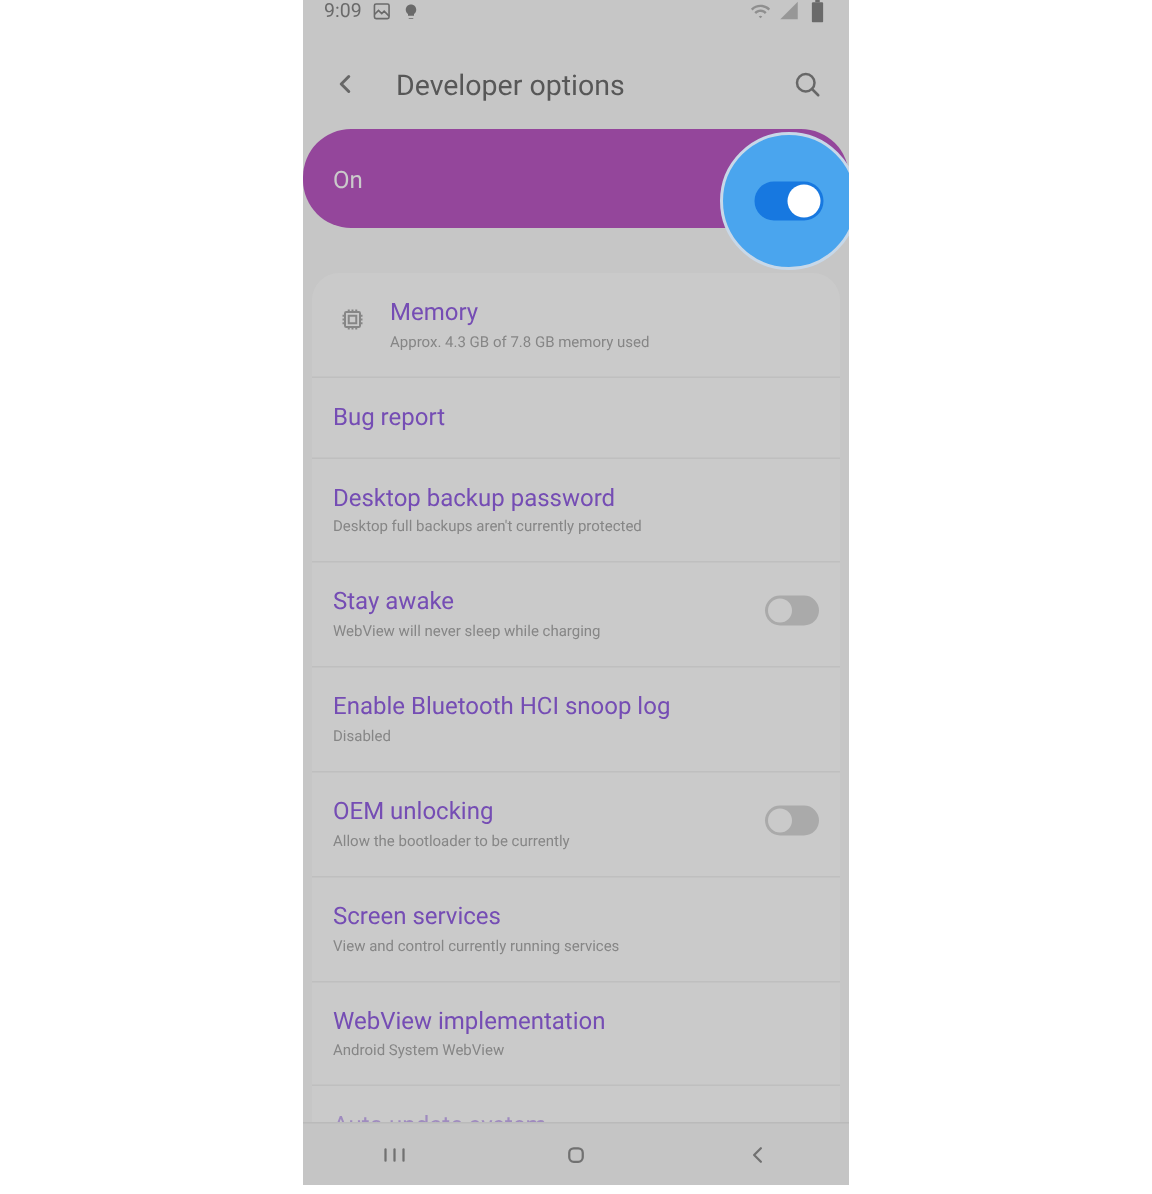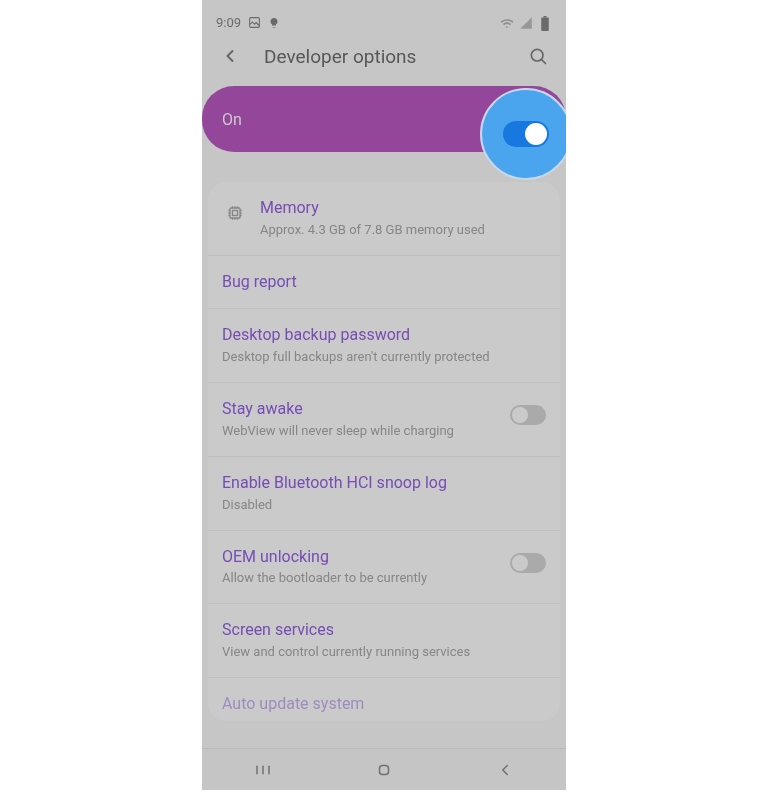--- a/index.html
+++ b/index.html
@@ -24,21 +24,21 @@
     position: absolute;
     inset: 0;
     background: rgba(128,128,128,0.42);
     pointer-events: none;
     z-index: 50;
   }
   
   .status-bar {
     height: 30px;
     display: flex;
-    align-items: flex-end;
+    align-items: flex-start;
     justify-content: space-between;
     padding: 0 14px;
     font-size: 13px;
     color: #5b5b5b;
   }
   .status-left { display: flex; align-items: center; gap: 6px; }
   .status-right { display: flex; align-items: center; gap: 5px; }
   .status-icon { width: 14px; height: 14px; display: inline-flex; align-items: center; justify-content: center; }
   
   .header {
@@ -126,21 +126,21 @@
   .row:last-child { border-bottom: none; }
   .row-icon {
     width: 26px; height: 26px;
     margin-right: 12px;
     margin-top: 2px;
     display: flex; align-items: center; justify-content: center;
     color: #8a8a8a;
   }
   .row-content { flex: 1; min-width: 0; }
   .row-title { font-size: 16px; color: #6d28d9; line-height: 1.3; }
-  .row-sub { font-size: 13px; color: #8a8a8a; margin-top: 3px; line-height: 1.3; }
+  .row-sub { font-size: 10px; color: #8a8a8a; margin-top: 3px; line-height: 1.3; }
   .row-toggle { margin-left: 8px; margin-top: 6px; }
   .row-toggle .toggle { width: 36px; height: 20px; }
   .row-toggle .toggle.off::after { width: 16px; height: 16px; }
   .row.cut { padding-bottom: 6px; }
   .row.cut .row-title { opacity: 0.5; }
   
   .navbar {
     position: absolute;
     bottom: 0; left: 0; right: 0;
     height: 42px;
@@ -281,20 +281,26 @@
       </div>
     </div>
 
     <div class="row">
       <div class="row-content">
         <div class="row-title">Screen services</div>
         <div class="row-sub">View and control currently running services</div>
       </div>
     </div>
 
+    <div class="row">
+      <div class="row-content">
+        <div class="row-title">WebView implementation</div>
+        <div class="row-sub">Android System WebView</div>
+      </div>
+    </div>
 
     <div class="row cut">
       <div class="row-content">
         <div class="row-title">Auto update system</div>
       </div>
     </div>
 
   </div>
 
   <div class="navbar">

